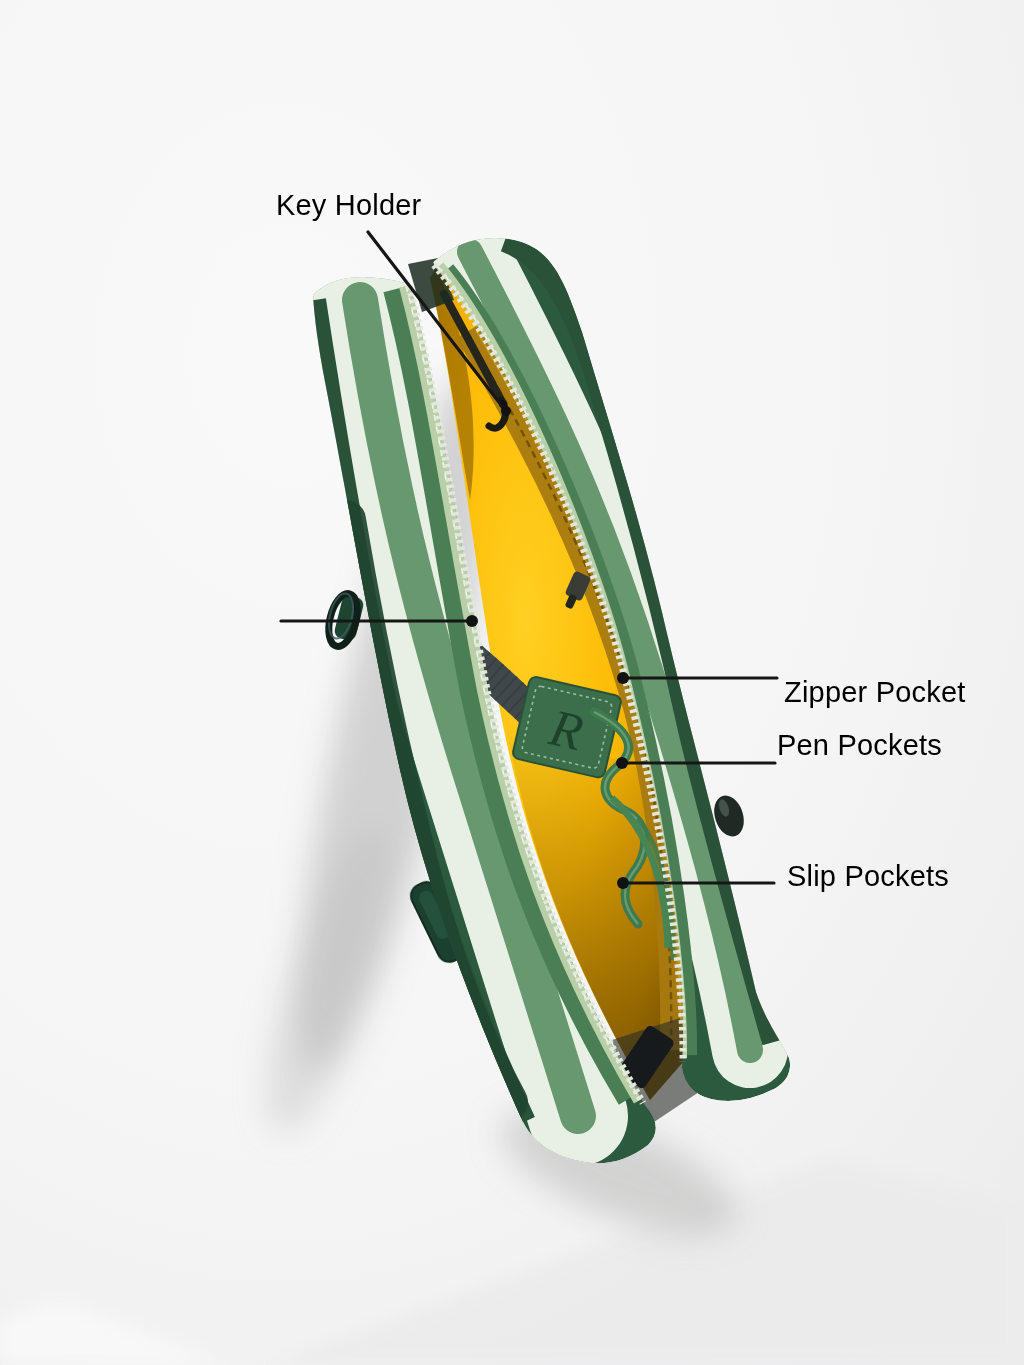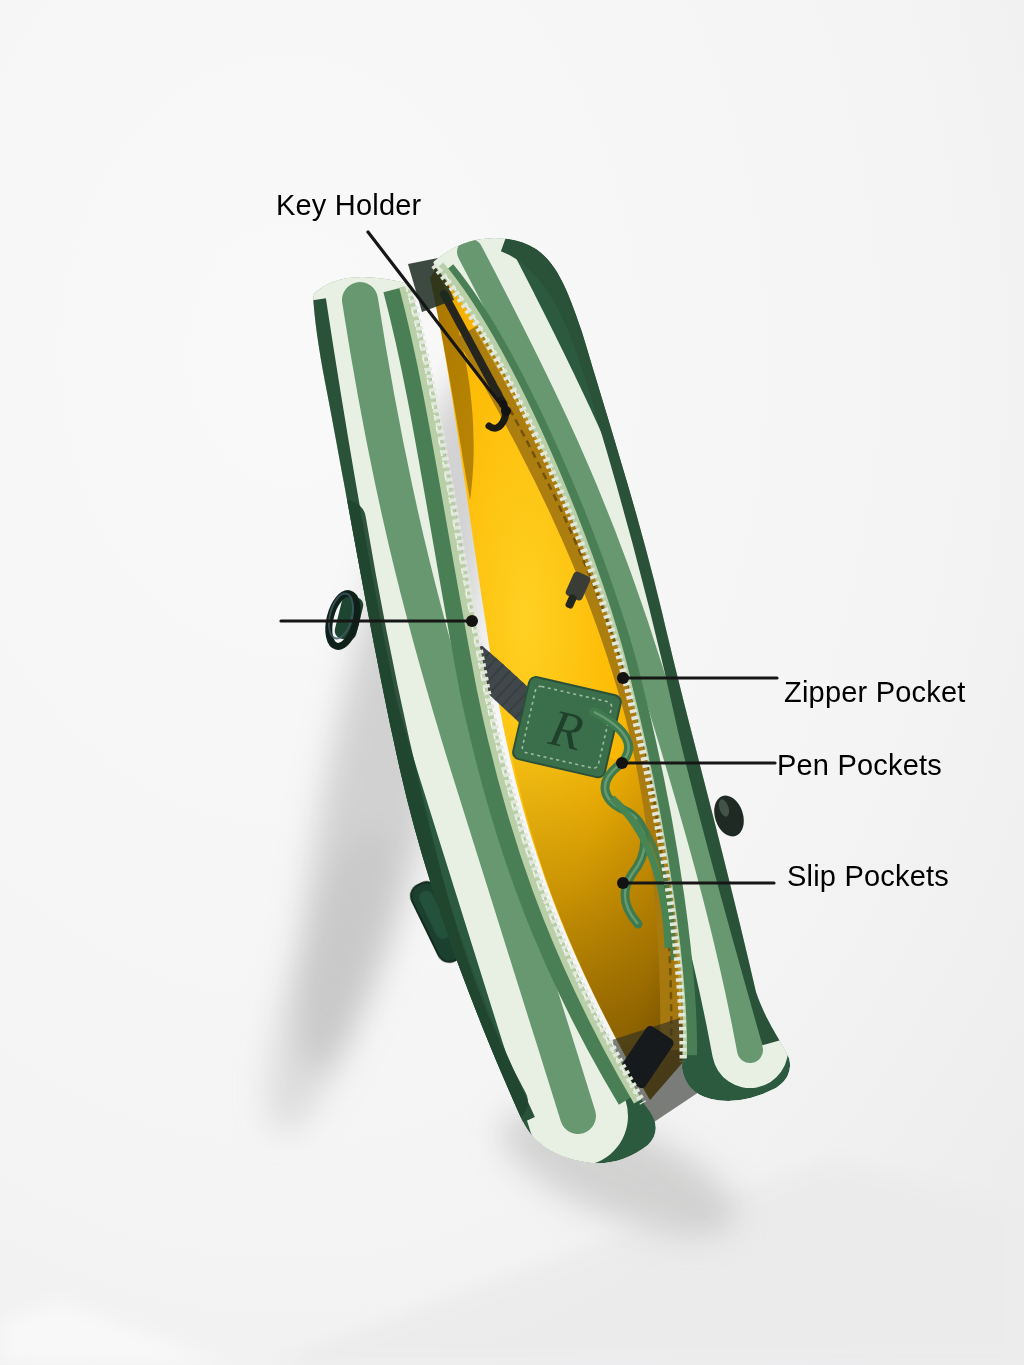--- a/index.html
+++ b/index.html
@@ -176,17 +176,17 @@
       <circle cx="622" cy="763" r="6"></circle>
       <circle cx="623" cy="883" r="6"></circle>
     </g>
   </svg>
 
   <div class="feature-label" style="left:276px;top:190px;">Key Holder</div>
 
 
   <div class="feature-label" style="left:784px;top:665px;margin-top:12px;">Zipper Pocket</div>
 
-  <div class="feature-label" style="left:777px;top:750px;">Pen Pockets</div>
+  <div class="feature-label" style="left:777px;top:730px;">Pen Pockets</div>
 
   <div class="feature-label" style="left:787px;top:861px;">Slip Pockets</div>
 
 </div>
 
 </body></html>

